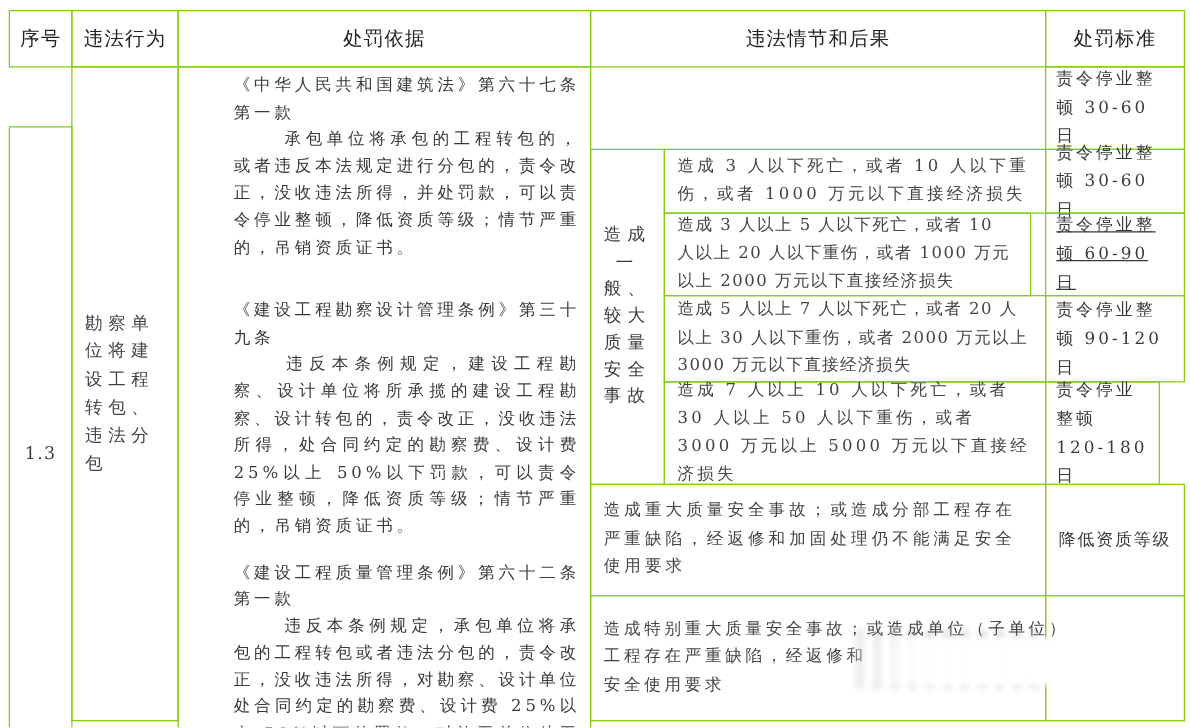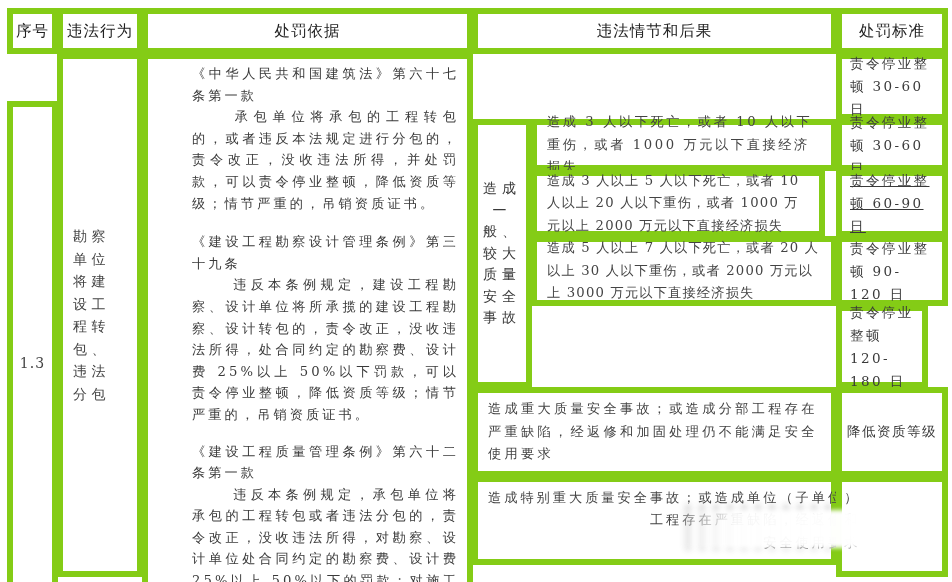--- a/index.html
+++ b/index.html
@@ -1,19 +1,19 @@
 <!DOCTYPE html>
 <html><head>
 <meta charset="utf-8">
 <style>
   html, body { margin: 0; padding: 0; background: #ffffff; }
   body { width: 952px; height: 582px; position: relative; overflow: hidden;
          font-family: "DejaVu Serif", "Liberation Serif", serif; color: #3a3a3a; }
   .tbl { position: absolute; left: 7px; top: 8px; width: 941px; height: 569px; }
-  .cell { position: absolute; box-sizing: border-box; border: 6px solid #84cc16;
+  .cell { position: absolute; box-sizing: border-box; border: 1px solid #84cc16;
           display: flex; align-items: center; }
   .hd { font-family: "DejaVu Sans", "Liberation Sans", sans-serif; font-size: 15.5px;
         color: #222; justify-content: center; font-weight: 500; letter-spacing: 1px; }
   .txt { font-size: 13.2px; line-height: 22.5px; letter-spacing: 2.6px; color: #444; }
   .basis { align-items: flex-start; padding: 4px 8px 0 10px; }
   .basis p { margin: 0 0 11px 0; font-size: 13.2px; line-height: 21.6px; letter-spacing: 3.1px; text-align: justify; }
   .basis p .indent { display: inline-block; width: 40px; }
   .cen { justify-content: center; text-align: center; }
   .pad { padding: 0 10px; }
   .vert { justify-content: center; text-align: center; }
@@ -50,21 +50,21 @@
   <div class="cell cen txt" style="left:0;top:45px;width:51px;height:524px;font-size:14px;letter-spacing:1px;margin-top:48px;">
       <span>1.3</span>
     </div>
 
   <div class="cell" style="left:50px;top:45px;width:86px;height:524px;padding:0 10px;">
       <span class="txt" style="font-size:14px;line-height:22.5px;letter-spacing:4.5px;display:block;width:66px;word-break:break-all;">勘察单位将建设工程转包、违法分包</span>
     </div>
 
   <div class="cell basis" style="left:135px;top:45px;width:331px;height:564px;flex-direction:column;padding-left:44px;">
     <p><span>《中华人民共和国建筑法》第六十七条第一款</span><br><span class="indent"></span><span>承包单位将承包的工程转包的，或者违反本法规定进行分包的，责令改正，没收违法所得，并处罚款，可以责令停业整顿，降低资质等级；情节严重的，吊销资质证书。</span></p>
-    <p style="margin-top:6px;"><span>《建设工程勘察设计管理条例》第三十九条</span><br><span class="indent"></span><span>违反本条例规定，建设工程勘察、设计单位将所承揽的建设工程勘察、设计转包的，责令改正，没收违法所得，处合同约定的勘察费、设计费 25%以上 50%以下罚款，可以责令停业整顿，降低资质等级；情节严重的，吊销资质证书。</span></p>
+    <p style="margin-top:18px;"><span>《建设工程勘察设计管理条例》第三十九条</span><br><span class="indent"></span><span>违反本条例规定，建设工程勘察、设计单位将所承揽的建设工程勘察、设计转包的，责令改正，没收违法所得，处合同约定的勘察费、设计费 25%以上 50%以下罚款，可以责令停业整顿，降低资质等级；情节严重的，吊销资质证书。</span></p>
     <p style="margin-top:4px;"><span>《建设工程质量管理条例》第六十二条第一款</span><br><span class="indent"></span><span>违反本条例规定，承包单位将承包的工程转包或者违法分包的，责令改正，没收违法所得，对勘察、设计单位处合同约定的勘察费、设计费 25%以上 50%以下的罚款；对施工单位处工程合同价款 0.5%以上 1%以下的罚款；可以责令停业整顿，降低资质等级；情节严重的，吊销资质证书。</span></p>
   </div>
 
   <div class="cell std" style="left:829px;top:45px;width:112px;height:67px;">
       <span>责令停业整顿 30-60 日</span>
     </div>
 
   <div class="cell vert" style="left:465px;top:111px;width:60px;height:269px;">
       <span>造成一般、较大质量安全事故</span>
     </div>
@@ -83,32 +83,35 @@
       <span>责令停业整顿 60-90 日</span>
     </div>
 
   <div class="cell txt pad" style="left:524px;top:228px;width:306px;height:70px;letter-spacing:1.2px;align-items:center;">
       <span>造成 5 人以上 7 人以下死亡，或者 20 人以上 30 人以下重伤，或者 2000 万元以上 3000 万元以下直接经济损失</span>
     </div>
   <div class="cell std" style="left:829px;top:228px;width:112px;height:70px;">
       <span>责令停业整顿 90-120 日</span>
     </div>
 
+  <div class="cell txt pad" style="left:524px;top:297px;width:306px;height:83px;">
+      <span>造成 7 人以上 10 人以下死亡，或者 30 人以上 50 人以下重伤，或者 3000 万元以上 5000 万元以下直接经济损失</span>
+    </div>
   <div class="cell std" style="left:829px;top:297px;width:92px;height:83px;">
       <span>责令停业整顿 120-180 日</span>
     </div>
 
   <div class="cell txt pad" style="left:465px;top:379px;width:365px;height:90px;letter-spacing:3.3px;">
       <span>造成重大质量安全事故；或造成分部工程存在严重缺陷，经返修和加固处理仍不能满足安全使用要求</span>
     </div>
   <div class="cell cen" style="left:829px;top:379px;width:112px;height:90px;font-size:13.5px;letter-spacing:1.5px;">
       <span>降低资质等级</span>
     </div>
 
-  <div class="cell txt pad" style="left:465px;top:468px;width:365px;height:89px;letter-spacing:3px;text-align:right;">
+  <div class="cell txt pad" style="left:465px;top:468px;width:365px;height:101px;letter-spacing:3px;">
     <div>
       <div style="white-space:nowrap;">造成特别重大质量安全事故；或造成单位（子单位）</div>
       <div>工程存在严重缺陷，经返修和</div>
       <div>安全使用要求</div>
     </div>
   </div>
   <div class="cell std" style="left:829px;top:468px;width:112px;height:101px;">
       <span></span>
     </div>
 </div>

